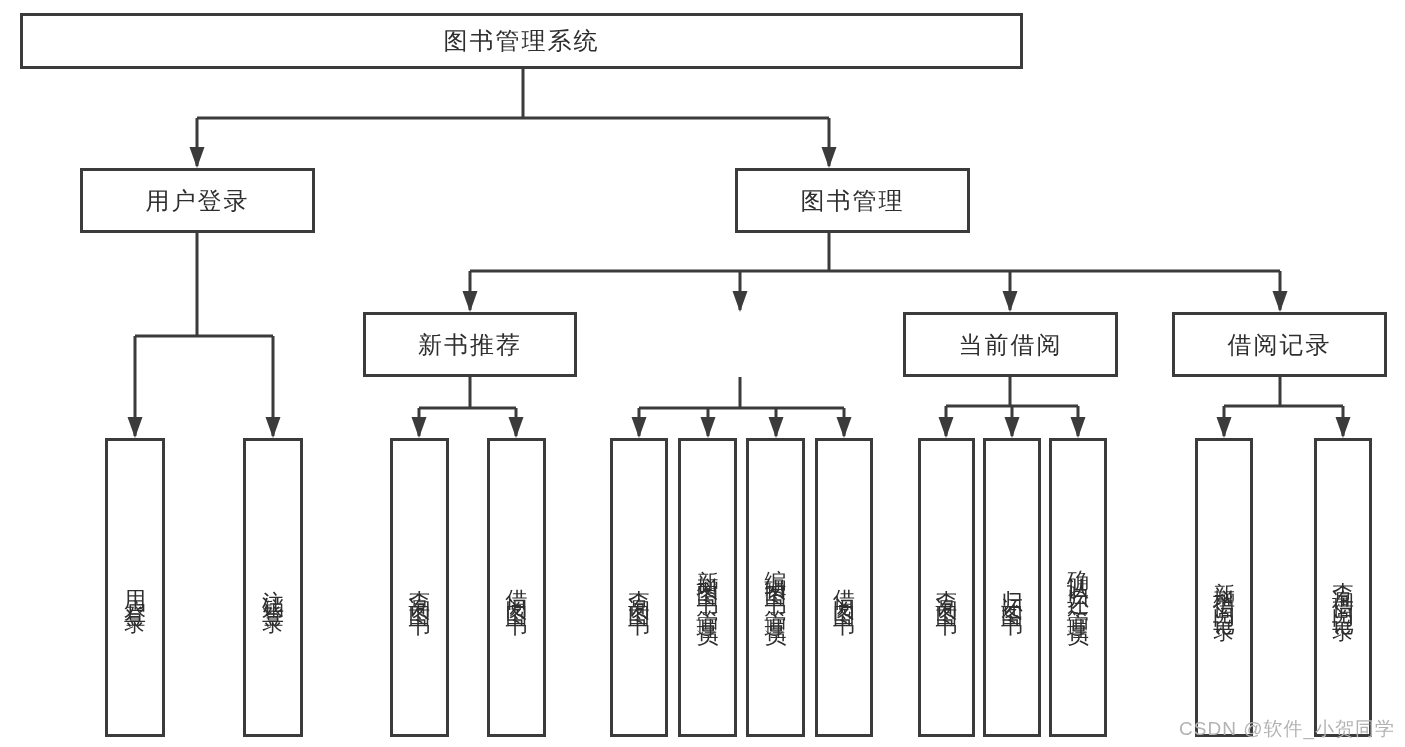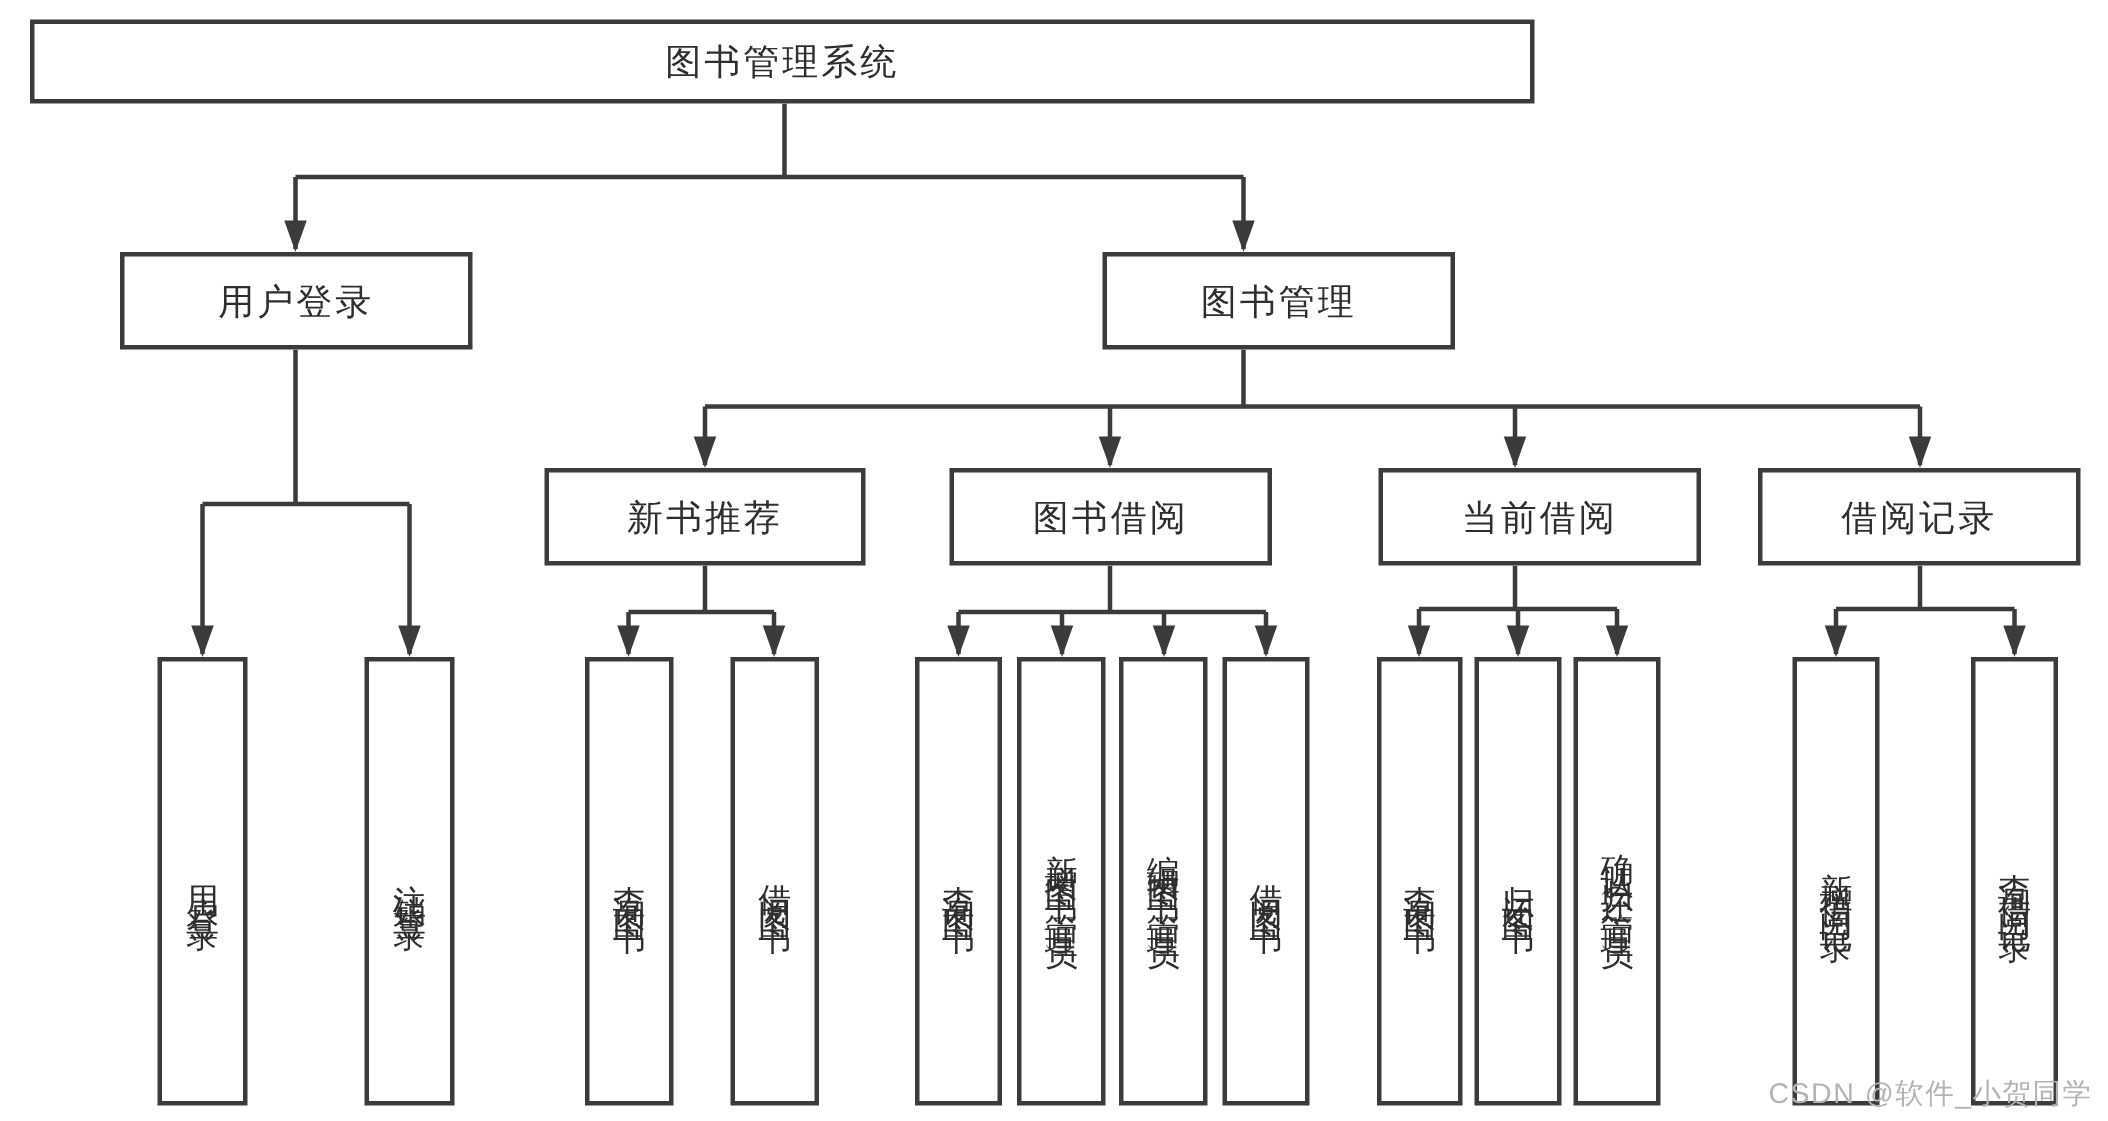--- a/index.html
+++ b/index.html
@@ -98,24 +98,21 @@
   <div class="node hnode" style="left:80px; top:168px; width:235px; height:65px;">
     <span>用户登录</span>
   </div>
   <div class="node hnode" style="left:712px; top:168px; width:235px; height:65px;margin-left:23px;">
     <span>图书管理</span>
   </div>
 
   <div class="node hnode" style="left:363px; top:312px; width:214px; height:65px;text-align:right;">
     <span>新书推荐</span>
   </div>
-  <div class="node hnode" style="left:633px; top:312px; width:215px; height:65px;">
-    <span>图书借阅</span>
-  </div>
-  <div class="node hnode" style="left:903px; top:312px; width:215px; height:65px;margin-left:16px;">
+  <div class="node hnode" style="left:903px; top:312px; width:215px; height:65px;">
     <span>当前借阅</span>
   </div>
   <div class="node hnode" style="left:1172px; top:312px; width:215px; height:65px;">
     <span>借阅记录</span>
   </div>
 
   <div class="node vnode" style="left:105px; top:438px; width:60px; height:299px;">
     <span class="vtext">用户登录</span>
   </div>
   <div class="node vnode" style="left:243px; top:438px; width:60px; height:299px;">

